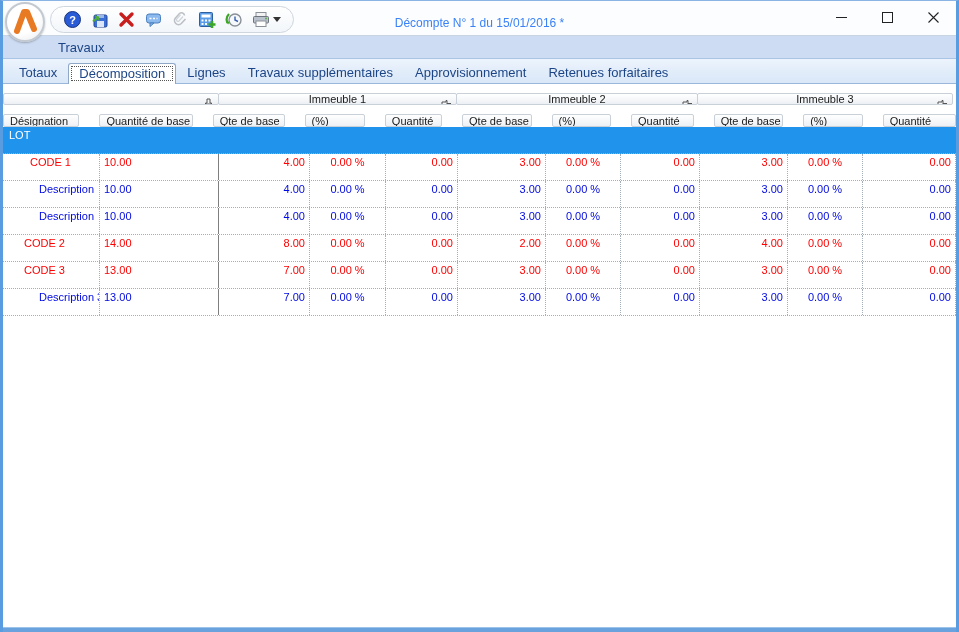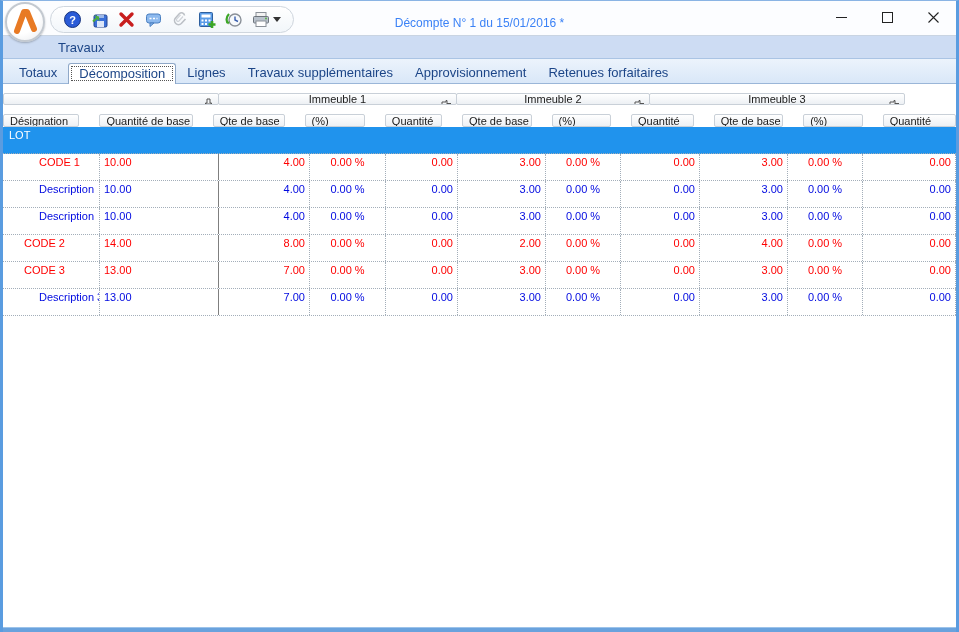--- a/index.html
+++ b/index.html
@@ -212,21 +212,21 @@
           <span class="pin"><svg width="11" height="11" viewBox="0 0 11 11">
               <path d="M4 1 H7 V5 H8.5 V6 H2.5 V5 H4 Z M5.5 6 V10" fill="#f4f6f8" stroke="#555" stroke-width="1"></path>
             </svg></span>
         </div>
         <div class="gcell" style="width: 239px;">
           <span class="glabel">Immeuble 1</span>
           <span class="pin"><svg width="11" height="11" viewBox="0 0 11 11">
               <path d="M1 4 V7 H5 V8.5 H6 V2.5 H5 V4 Z M6 5.5 H10" fill="#f4f6f8" stroke="#555" stroke-width="1"></path>
             </svg></span>
         </div>
-        <div class="gcell" style="width: 194px;">
+        <div class="gcell" style="width: 242px;">
           <span class="glabel">Immeuble 2</span>
           <span class="pin"><svg width="11" height="11" viewBox="0 0 11 11">
               <path d="M1 4 V7 H5 V8.5 H6 V2.5 H5 V4 Z M6 5.5 H10" fill="#f4f6f8" stroke="#555" stroke-width="1"></path>
             </svg></span>
         </div>
         <div class="gcell" style="width: 256px;">
           <span class="glabel">Immeuble 3</span>
           <span class="pin"><svg width="11" height="11" viewBox="0 0 11 11">
               <path d="M1 4 V7 H5 V8.5 H6 V2.5 H5 V4 Z M6 5.5 H10" fill="#f4f6f8" stroke="#555" stroke-width="1"></path>
             </svg></span>
@@ -253,21 +253,21 @@
           <div class="cell ac" style="width: 76px;"></div>
           <div class="cell ar" style="width: 72px;"></div>
           <div class="cell ar" style="width: 88px;"></div>
           <div class="cell ac" style="width: 75px;"></div>
           <div class="cell ar" style="width: 79px;"></div>
           <div class="cell ar" style="width: 88px;"></div>
           <div class="cell ac" style="width: 75px;"></div>
           <div class="cell ar" style="width: 93px;"></div>
         </div>
         <div class="row code">
-          <div class="cell al" style="width: 97px; padding-left: 36px;">CODE 1</div>
+          <div class="cell al" style="width: 97px; padding-left: 27px;">CODE 1</div>
           <div class="cell al sep" style="width: 119px;">10.00</div>
           <div class="cell ar" style="width: 91px;">4.00</div>
           <div class="cell ac" style="width: 76px;">0.00 %</div>
           <div class="cell ar" style="width: 72px;">0.00</div>
           <div class="cell ar" style="width: 88px;">3.00</div>
           <div class="cell ac" style="width: 75px;">0.00 %</div>
           <div class="cell ar" style="width: 79px;">0.00</div>
           <div class="cell ar" style="width: 88px;">3.00</div>
           <div class="cell ac" style="width: 75px;">0.00 %</div>
           <div class="cell ar" style="width: 93px;">0.00</div>

